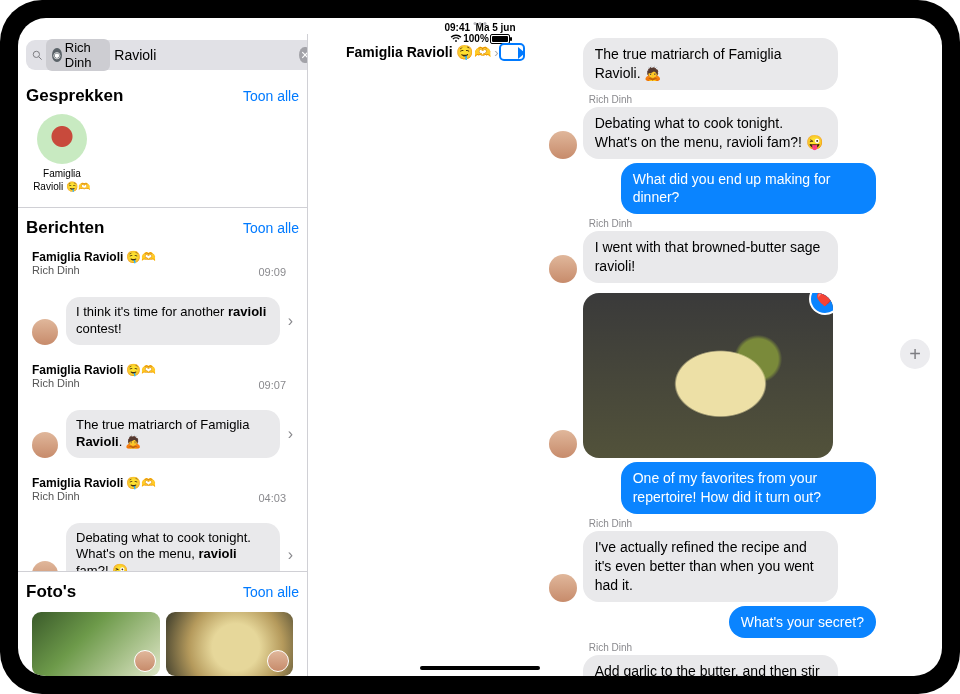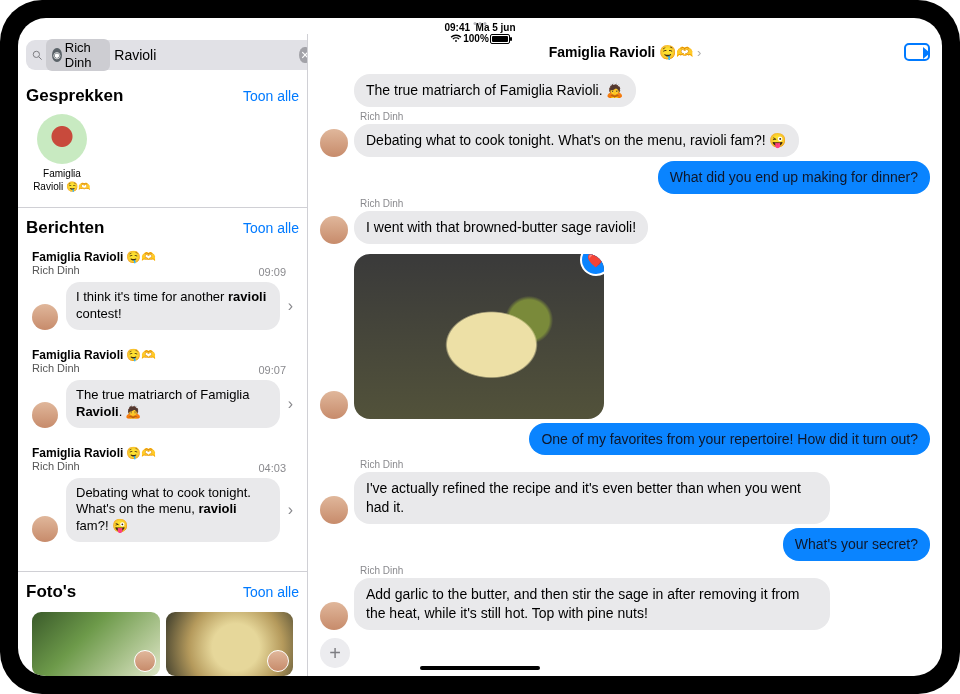--- a/index.html
+++ b/index.html
@@ -50,49 +50,49 @@
   .convs{display:flex;gap:12px;padding:4px 14px 14px;border-bottom:1px solid var(--divider)}
   .conv{display:flex;flex-direction:column;align-items:center;width:60px;font-size:10px;text-align:center;line-height:1.25}
   .conv .avatar{width:50px;height:50px;border-radius:50%;background:radial-gradient(circle at 50% 45%, #c84a3c 10px, #c8eac1 11px);margin-bottom:4px}
 
   .msglist{flex:1;overflow:hidden;border-bottom:1px solid var(--divider)}
   .msgitem{padding:8px 14px 10px;position:relative}
   .msgitem+.msgitem{border-top:0}
   .msgitem .title{font-size:12px;font-weight:700}
   .msgitem .who{font-size:11px;color:#555}
   .msgitem .time{position:absolute;right:21px;top:24px;font-size:11px;color:var(--sub)}
-  .msgitem .row{display:flex;align-items:center;gap:8px;margin-top:6px}
+  .msgitem .row{display:flex;align-items:center;gap:8px;margin-top:21px}
   .msgitem .mini{width:26px;height:26px;border-radius:50%;background:linear-gradient(#e0b79b,#c78b6b);align-self:flex-end;flex:none;box-shadow:0 0 0 1px #fff}
   .msgitem .bubble{flex:1;background:var(--bubble-grey);border-radius:14px;padding:7px 10px;font-size:13px;line-height:1.3;position:relative}
   .msgitem .chev{color:var(--sub);font-size:16px}
   .msgitem b{font-weight:700}
 
   .photos{display:flex;gap:6px;padding:6px 14px 0}
   .photo{flex:1;height:64px;border-radius:9px;position:relative;overflow:hidden}
   .p1{background:linear-gradient(135deg,#3a5a2a,#6d9a4a 40%,#dfe6c7)}
   .p2{background:radial-gradient(circle at 55% 55%,#e6d79a 30%,#b59a5c 60%,#3a3a2a)}
   .photo .badge{position:absolute;right:4px;bottom:4px;width:22px;height:22px;border-radius:50%;background:linear-gradient(#e0b79b,#c78b6b);border:1.5px solid #fff}
 
   
-  .main{flex:1;display:flex;flex-direction:column;min-width:0}
+  .main{flex:1;display:flex;flex-direction:row;min-width:0}
   .mainhead{height:36px;display:flex;align-items:center;justify-content:space-between;padding:0 12px;font-size:14px;font-weight:600;border-bottom:1px solid transparent}
   .mainhead .center{flex:1;text-align:center}
   .mainhead .chev{color:#aaa;font-size:13px;font-weight:400;margin-left:3px}
   .facetime{width:26px;height:18px;border:2px solid var(--blue);border-radius:5px;position:relative}
   .facetime::after{content:"";position:absolute;right:-8px;top:2px;border:6px solid transparent;border-left:7px solid var(--blue)}
 
   .chat{flex:1;overflow:hidden;padding:2px 12px 6px;position:relative;display:flex;flex-direction:column;gap:2px}
   .msg{display:flex;align-items:flex-end;gap:6px;margin-top:2px}
   .msg.right{justify-content:flex-end}
   .avatar-sm{width:28px;height:28px;border-radius:50%;background:linear-gradient(#e0b79b,#c78b6b);flex:none}
   .msggroup{display:flex;flex-direction:column;gap:2px;max-width:78%}
   .sender{font-size:10px;color:var(--sub);padding-left:6px}
   .bub{border-radius:16px;padding:7px 12px;font-size:14px;line-height:1.35;word-wrap:break-word}
   .bub.grey{background:var(--bubble-grey);color:#000}
-  .bub.blue{background:var(--bubble-blue);color:#0f172a}
+  .bub.blue{background:var(--bubble-blue);color:#ffffff}
   .imgbub{width:250px;height:165px;border-radius:16px;position:relative;overflow:hidden;
     background:
       radial-gradient(ellipse 110px 80px at 55% 55%, #ede0a6 40%, transparent 42%),
       radial-gradient(circle at 70% 40%, #7a8a3a 10%, transparent 12%),
       radial-gradient(circle at 60% 60%, #7a8a3a 8%, transparent 10%),
       linear-gradient(#3a3a3a,#52523a);
   }
   .reaction{position:absolute;top:-8px;right:-6px;width:28px;height:28px;border-radius:50%;background:var(--bubble-blue);display:flex;align-items:center;justify-content:center;color:#fff;font-size:14px;box-shadow:0 0 0 2px #fff}
   .reaction::after{content:"";position:absolute;right:-4px;bottom:-2px;width:7px;height:7px;border-radius:50%;background:var(--bubble-blue);box-shadow:4px 4px 0 -2px var(--bubble-blue)}
 

